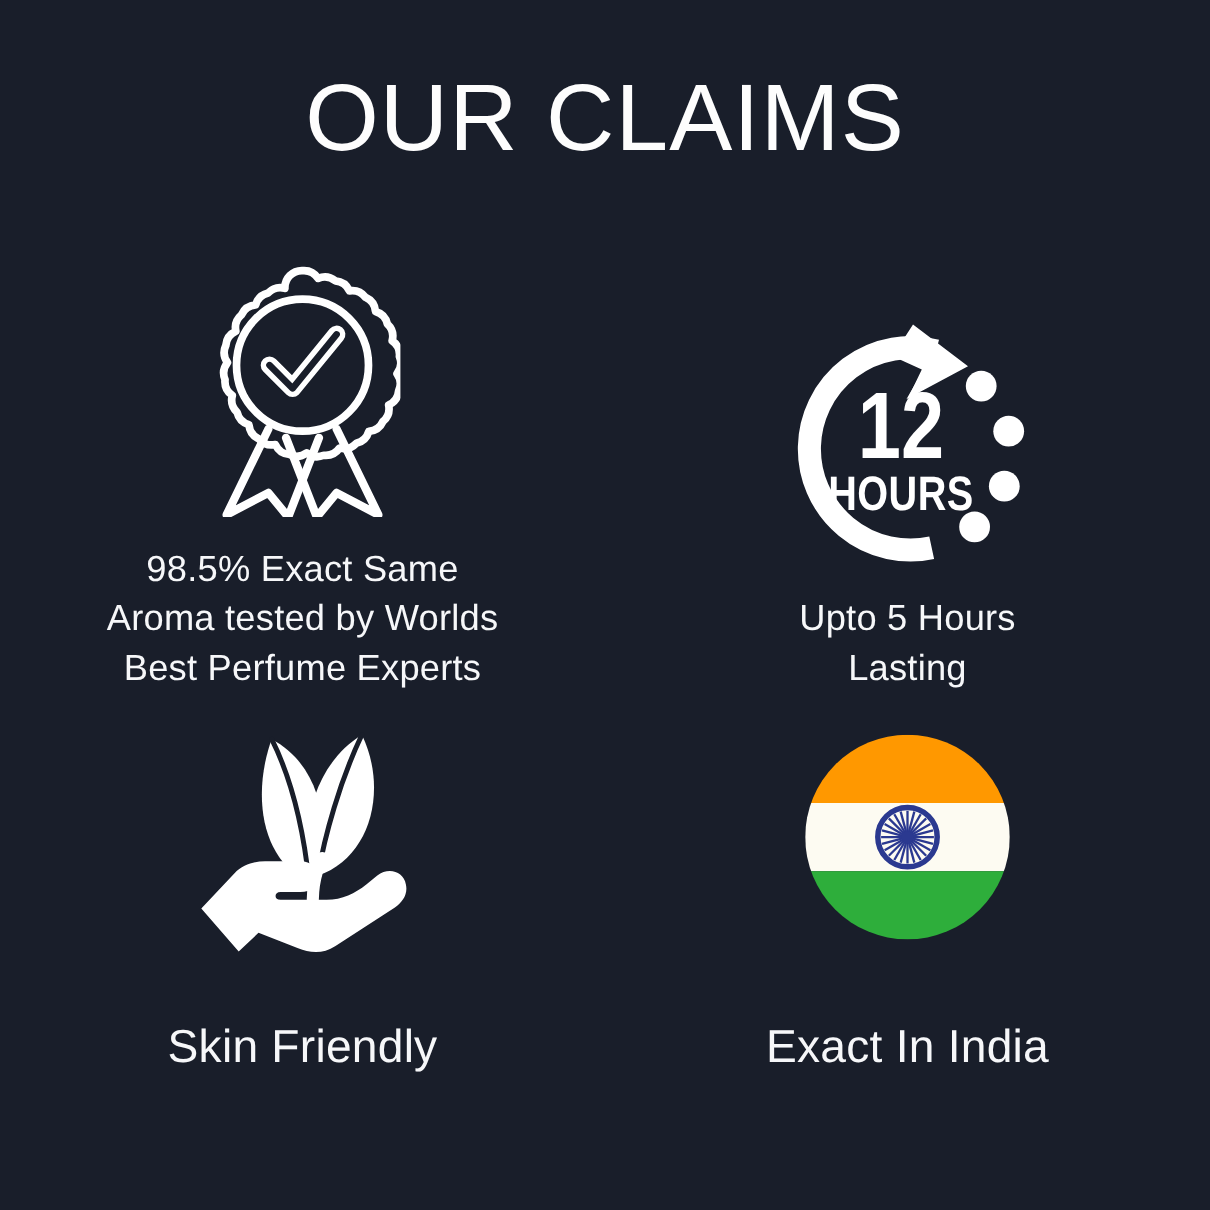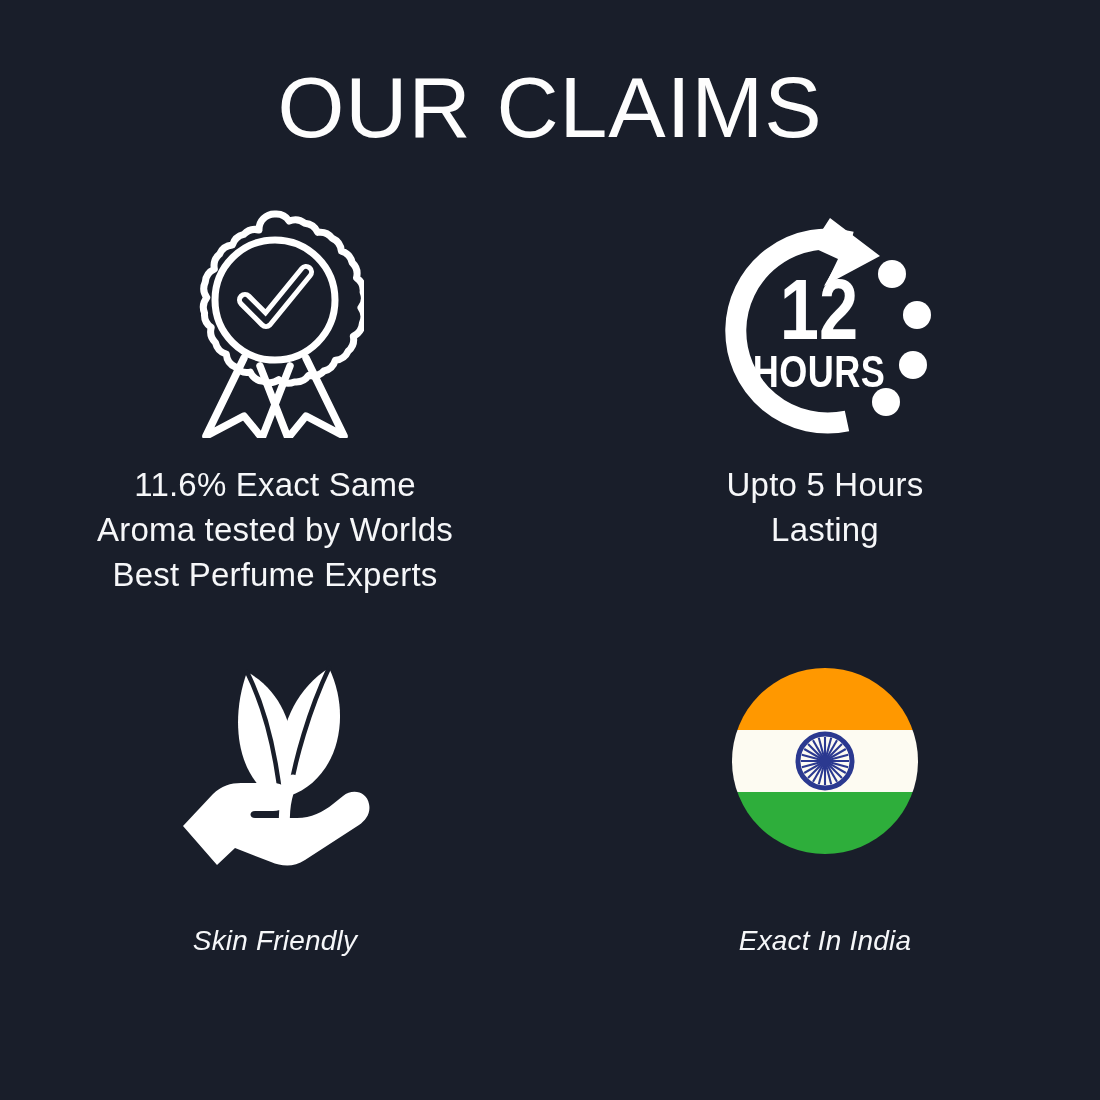--- a/index.html
+++ b/index.html
@@ -42,21 +42,21 @@
     display: grid;
     grid-template-columns: 550px 550px;
     grid-template-rows: 430px 430px;
   }
   .claim-cell {
     position: relative;
     display: flex;
     flex-direction: column;
     align-items: center;
   }
-  .claim-cell.row1 { justify-content: flex-start; }
+  .claim-cell.row1 { justify-content: flex-end; }
   .claim-cell .icon-wrap {
     height: 245px;
     display: flex;
     align-items: center;
     justify-content: center;
   }
   .claim-cell.row2 .icon-wrap {
     height: 250px;
     margin-top: 6px;
   }
@@ -64,23 +64,22 @@
     color: #f6f7f9;
     font-size: 33px;
     font-weight: 400;
     line-height: 1.36;
     text-align: center;
     letter-spacing: 0.2px;
     margin-top: 18px;
     white-space: pre-line;
   }
   .claim-cell.row2 .claim-caption {
-    font-size: 28px;
+    font-size: 42px;
     margin-top: 36px;
-    font-style: italic;
   }
 
   
   .svg-icon { display: block; }
 
   
   .flag-wrap { width: 186px; height: 186px; }
 </style>
 </head>
 <body>
@@ -112,21 +111,21 @@
                      15.5 15.5 0 0 1 5.1 -14.9 15.5 15.5 0 0 1 12.9 -9.1 15.5 15.5 0 0 1 11.4 -10.8
                      15.5 15.5 0 0 1 15.2 -4.3 A15.5 15.5 0 0 1 89 6 Z" stroke="#ffffff" stroke-width="7" fill="none" stroke-linejoin="round"></path>
 
             <circle cx="89" cy="92" r="60" stroke="#ffffff" stroke-width="7" fill="none"></circle>
 
             <path d="M59 92 L80 113 L120 64" stroke="#ffffff" stroke-width="16" stroke-linecap="round" stroke-linejoin="round" fill="none"></path>
             <path d="M59 92 L80 113 L120 64" stroke="#191e2a" stroke-width="6" stroke-linecap="round" stroke-linejoin="round" fill="none"></path>
           </svg>
         </span>
       </div>
-      <div class="claim-caption">11.6% Exact Same
+      <div class="claim-caption">98.5% Exact Same
 Aroma tested by Worlds
 Best Perfume Experts</div>
     </div>
 
     <div class="claim-cell row1">
       <div class="icon-wrap">
         <span>
           <svg class="svg-icon" width="222" height="222" viewBox="0 0 222 222" fill="none">
 
             <path d="M133 209

